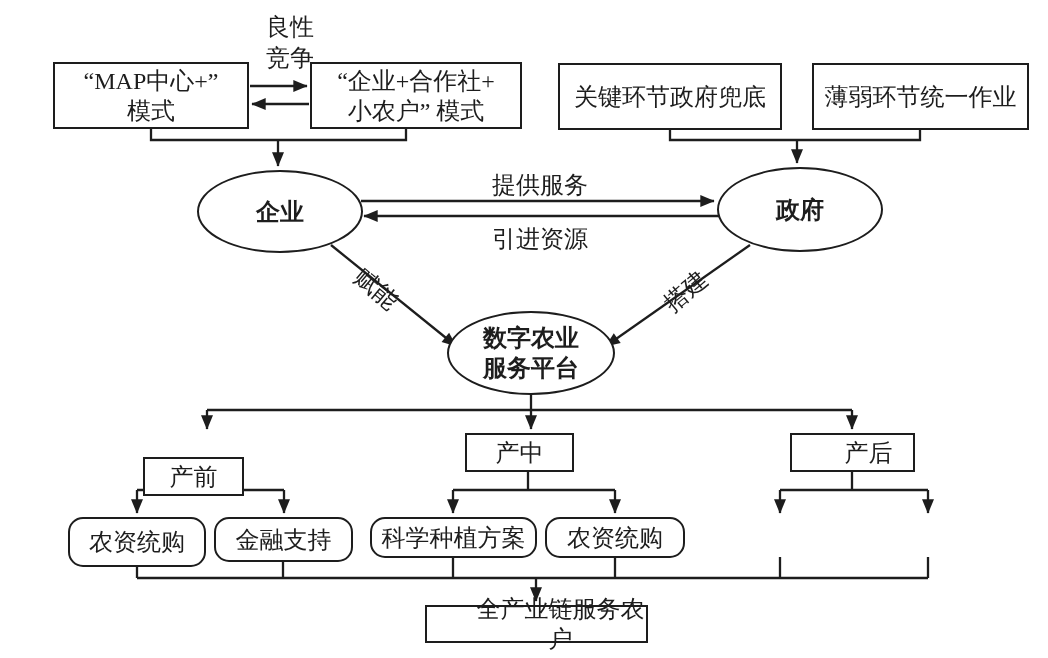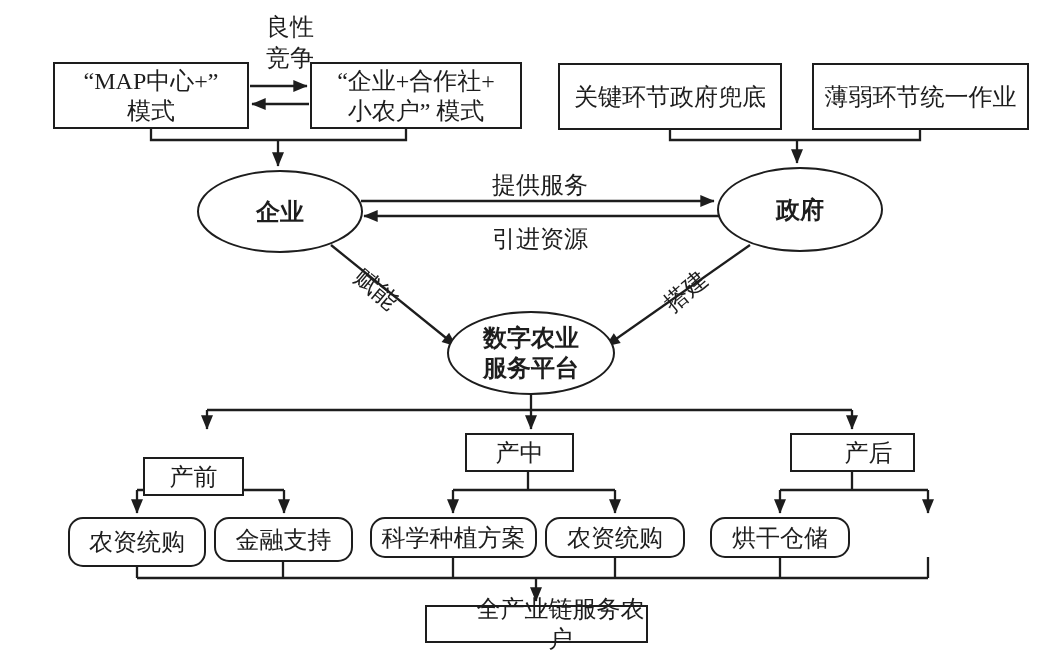--- a/index.html
+++ b/index.html
@@ -115,21 +115,20 @@
 服务平台</div>
 
   <div class="node" style="left:143px; top:433px; width:101px; height:39px;margin-top:24px;">产前</div>
   <div class="node" style="left:465px; top:433px; width:109px; height:39px;">产中</div>
   <div class="node" style="left:790px; top:433px; width:125px; height:39px;padding-left:32px;">产后</div>
 
   <div class="node rounded" style="left:68px; top:517px; width:138px; height:50px;">农资统购</div>
   <div class="node rounded" style="left:214px; top:517px; width:139px; height:45px;">金融支持</div>
   <div class="node rounded" style="left:370px; top:517px; width:167px; height:41px;">科学种植方案</div>
   <div class="node rounded" style="left:545px; top:517px; width:140px; height:41px;">农资统购</div>
-  <div class="node rounded" style="left:710px; top:517px; width:140px; height:41px;">烘干仓储</div>
 
   <div class="node" style="left:425px; top:605px; width:223px; height:38px;padding-left:48px;">全产业链服务农户</div>
 
   <div class="elabel" style="left:245px; top:12px; width:90px;">良性
 竞争</div>
   <div class="elabel" style="left:490px; top:170px; width:100px;">提供服务</div>
   <div class="elabel" style="left:490px; top:224px; width:100px;">引进资源</div>
   <div class="elabel rot-cw" style="left:348px; top:274px; width:56px;">赋能</div>
   <div class="elabel rot-ccw" style="left:658px; top:276px; width:56px;">搭建</div>
 

